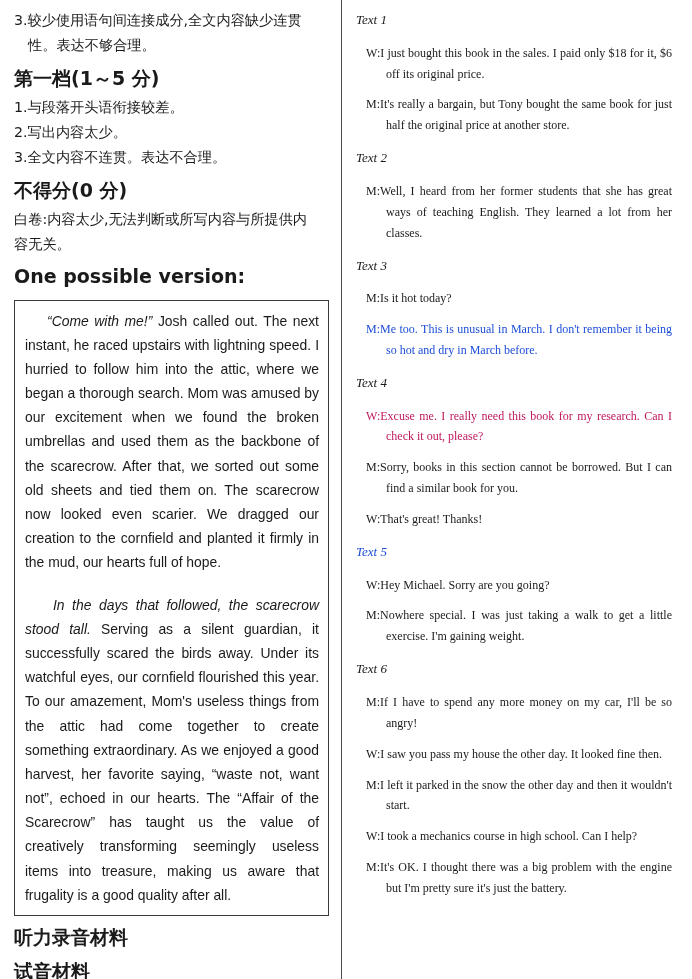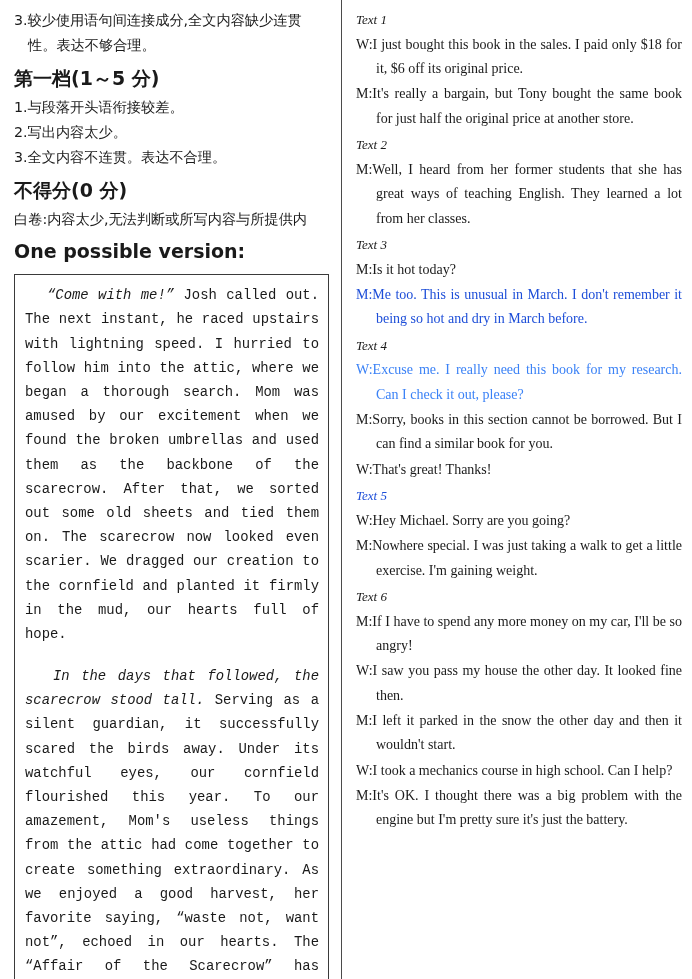--- a/index.html
+++ b/index.html
@@ -65,75 +65,76 @@
   .spacer-xs { height: 2px; }
 
   
   .essay-box {
     border: 1px solid #3a3a3a;
     margin-top: 6px;
     padding: 8px 9px 8px 10px;
     box-sizing: border-box;
   }
   .essay-p {
-    font-family: Liberation Mono, monospace;
+    font-family: Liberation Sans, sans-serif;
     font-size: 13.9px;
     line-height: 1.74;
     text-align: justify;
     text-justify: inter-word;
     margin: 0;
   }
   .essay-p + .essay-p { margin-top: 18px; }
   .essay-p.first { text-indent: 22px; }
   .essay-p.second { text-indent: 28px; }
   .ital { font-style: italic; }
 
   
   .text-head {
     font-style: italic;
     font-size: 13px;
     line-height: 1.9;
     margin-top: 2px;
   }
   .script {
-    font-size: 14px;
+    font-size: 12px;
     line-height: 1.74;
     text-align: justify;
     padding-left: 20px;
     text-indent: -20px;
-    margin: 0;
+    margin: 10px;
   }
   .script + .script { margin-top: 1px; }
   .spk {
     letter-spacing: 0px;
   }
   .faded {
     color: #1d4ed8;
   }
-  .lighter { color: #3b82f6; }
+  .lighter { color: #be185d; }
 </style>
 </head>
 <body>
 
 <div class="page">
 
   <div class="col col-left">
 
     <p class="cn indent-hang">3.较少使用语句间连接成分,全文内容缺少连贯</p>
     <p class="cn" style="padding-left:14px">性。表达不够合理。</p>
 
     <div class="spacer-xs"></div>
     <p class="cn-bold">第一档(1～5 分)</p>
     <p class="cn">1.与段落开头语衔接较差。</p>
     <p class="cn">2.写出内容太少。</p>
     <p class="cn">3.全文内容不连贯。表达不合理。</p>
 
     <div class="spacer-xs"></div>
     <p class="cn-bold">不得分(0 分)</p>
     <p class="cn">白卷:内容太少,无法判断或所写内容与所提供内</p>
+    <p class="cn">容无关。</p>
 
     <div class="spacer-xs"></div>
     <p class="cn-bold">One possible version:</p>
 
     <div class="essay-box">
       <p class="essay-p first"><span class="ital">“Come with me!”</span><span> Josh called out. The next instant, he raced upstairs with lightning speed. I hurried to follow him into the attic, where we began a thorough search. Mom was amused by our excitement when we found the broken umbrellas and used them as the backbone of the scarecrow. After that, we sorted out some old sheets and tied them on. The scarecrow now looked even scarier. We dragged our creation to the cornfield and planted it firmly in the mud, our hearts full of hope.</span></p>
       <p class="essay-p second"><span class="ital">In the days that followed, the scarecrow stood tall.</span><span> Serving as a silent guardian, it successfully scared the birds away. Under its watchful eyes, our cornfield flourished this year. To our amazement, Mom's useless things from the attic had come together to create something extraordinary. As we enjoyed a good harvest, her favorite saying, “waste not, want not”, echoed in our hearts. The “Affair of the Scarecrow” has taught us the value of creatively transforming seemingly useless items into treasure, making us aware that frugality is a good quality after all.</span></p>
     </div>
 
     <div class="spacer-sm"></div>

